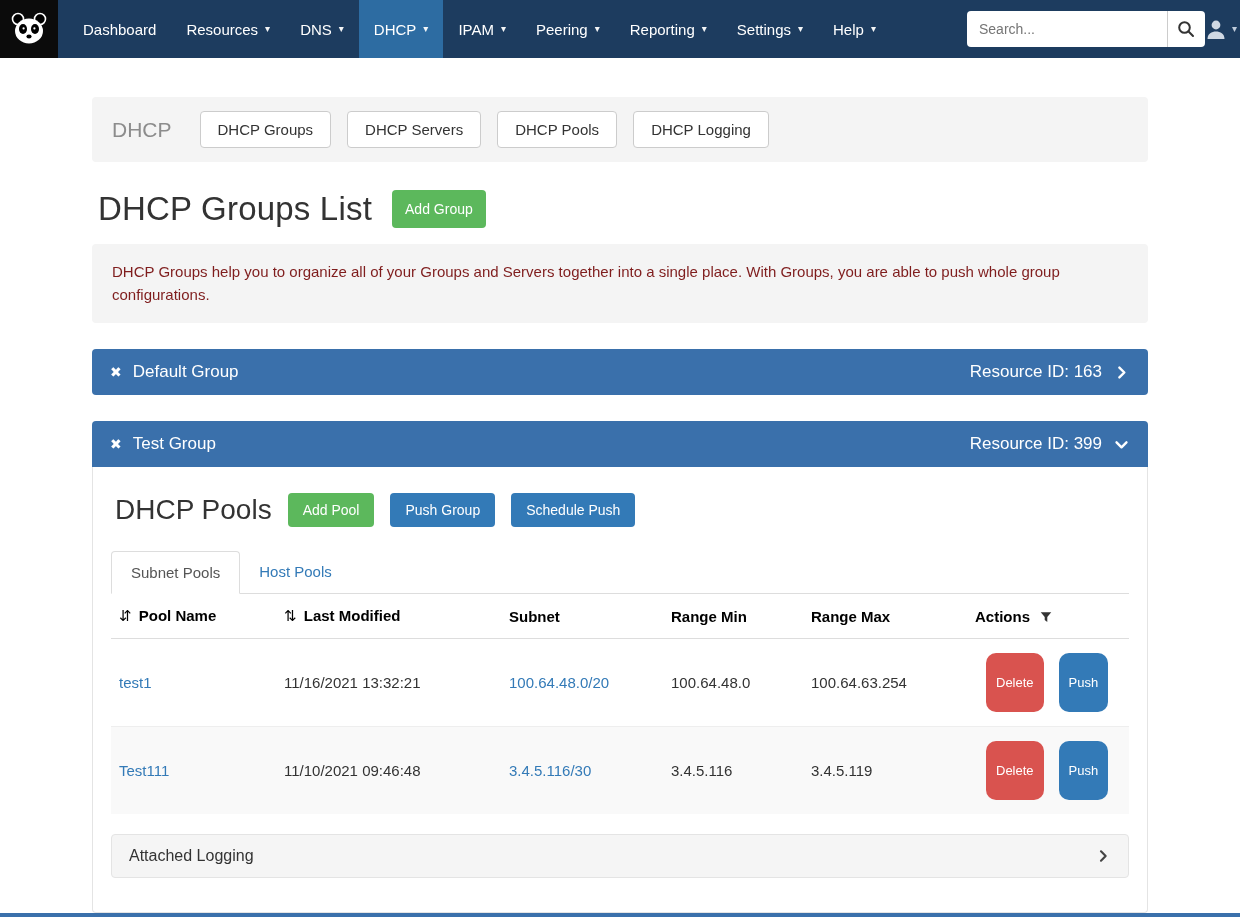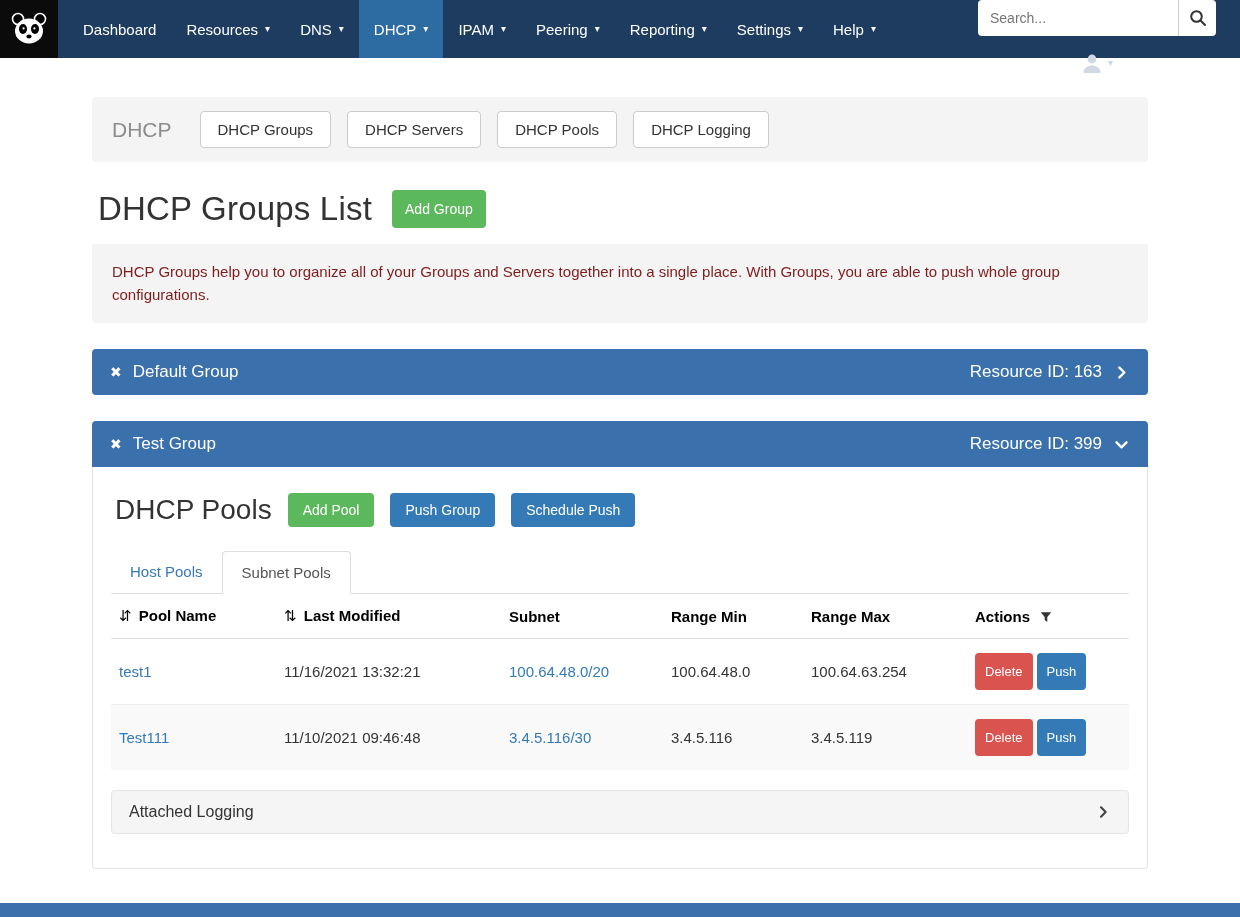--- a/index.html
+++ b/index.html
@@ -24,21 +24,21 @@
     cursor: pointer; flex: 0 0 58px;
   }
   .nav { display: flex; list-style: none; margin: 0; padding: 0 0 0 10px; }
   .nav li {
     display: flex; align-items: center; gap: 7px;
     padding: 0 15px; color: #fff; font-size: 15px; cursor: pointer;
     white-space: nowrap;
   }
   .nav li.active { background: var(--navbar-active, #2d6ca2); }
   .caret { font-size: 10px; opacity: .95; line-height: 1; }
-  .nav-right { margin-left: auto; display: flex; align-items: center; gap: 16px; padding-right: 24px; flex-direction: column; }
+  .nav-right { margin-left: auto; display: flex; align-items: center; gap: 0; padding-right: 3px; }
   .searchbox { display: flex; height: 36px; }
   .searchbox input {
     width: 200px; height: 36px; border: none; outline: none;
     border-radius: 4px 0 0 4px; padding: 0 12px; font-size: 14px; color: #555;
   }
   .searchbox button {
     width: 38px; height: 36px; background: #fff; border: none;
     border-left: 1px solid #ccc; border-radius: 0 4px 4px 0;
     display: flex; align-items: center; justify-content: center; cursor: pointer;
   }
@@ -107,21 +107,21 @@
   thead th {
     text-align: left; padding: 13px 8px; font-weight: bold; color: #000000;
     border-bottom: 1px solid #ddd; cursor: pointer; white-space: nowrap;
   }
   tbody td { padding: 14px 8px; border-top: 1px solid #eee; }
   tbody tr:nth-child(even) { background: #f9f9f9; }
   .sort-icon { font-weight: normal; font-size: 15px; margin-right: 3px; }
   .filter-icon { margin-left: 5px; vertical-align: -2px; }
   .link { color: var(--link, #337ab7); text-decoration: none; cursor: pointer; }
   .actions-cell { display: flex; gap: 4px; }
-  .btn-sm { padding: 11px 10px; font-size: 13px; border-radius: 4px; }
+  .btn-sm { padding: 22px 10px; font-size: 13px; border-radius: 10px; margin-left: 11px; }
   .btn-danger { background: var(--danger, #d9534f); }
 
   .collapsible {
     margin-top: 20px; background: #f5f5f5; border: 1px solid #e4e4e4;
     border-radius: 4px; height: 44px; display: flex; align-items: center;
     justify-content: space-between; padding: 0 17px; font-size: 16px;
     color: #333; cursor: pointer;
   }
 
   .footer { flex: 0 0 14px; background: var(--footer, #3a70ab); width: 100%; margin-top: auto; }
@@ -242,22 +242,22 @@
 
     <div class="group-body">
       <div class="pools-row">
         <h2>DHCP Pools</h2>
         <button class="btn btn-success btn-md">Add Pool</button>
         <button class="btn btn-primary btn-md">Push Group</button>
         <button class="btn btn-primary btn-md">Schedule Push</button>
       </div>
 
       <div class="tabs">
+        <div class="tab active">Subnet Pools</div>
         <div class="tab inactive">Host Pools</div>
-        <div class="tab active">Subnet Pools</div>
       </div>
 
       <table>
         <thead>
           <tr>
             <th style="width:165px">
               <span class="sort-icon">⇵</span>
               <span>Pool Name</span>
             </th>
             <th style="width:225px">

